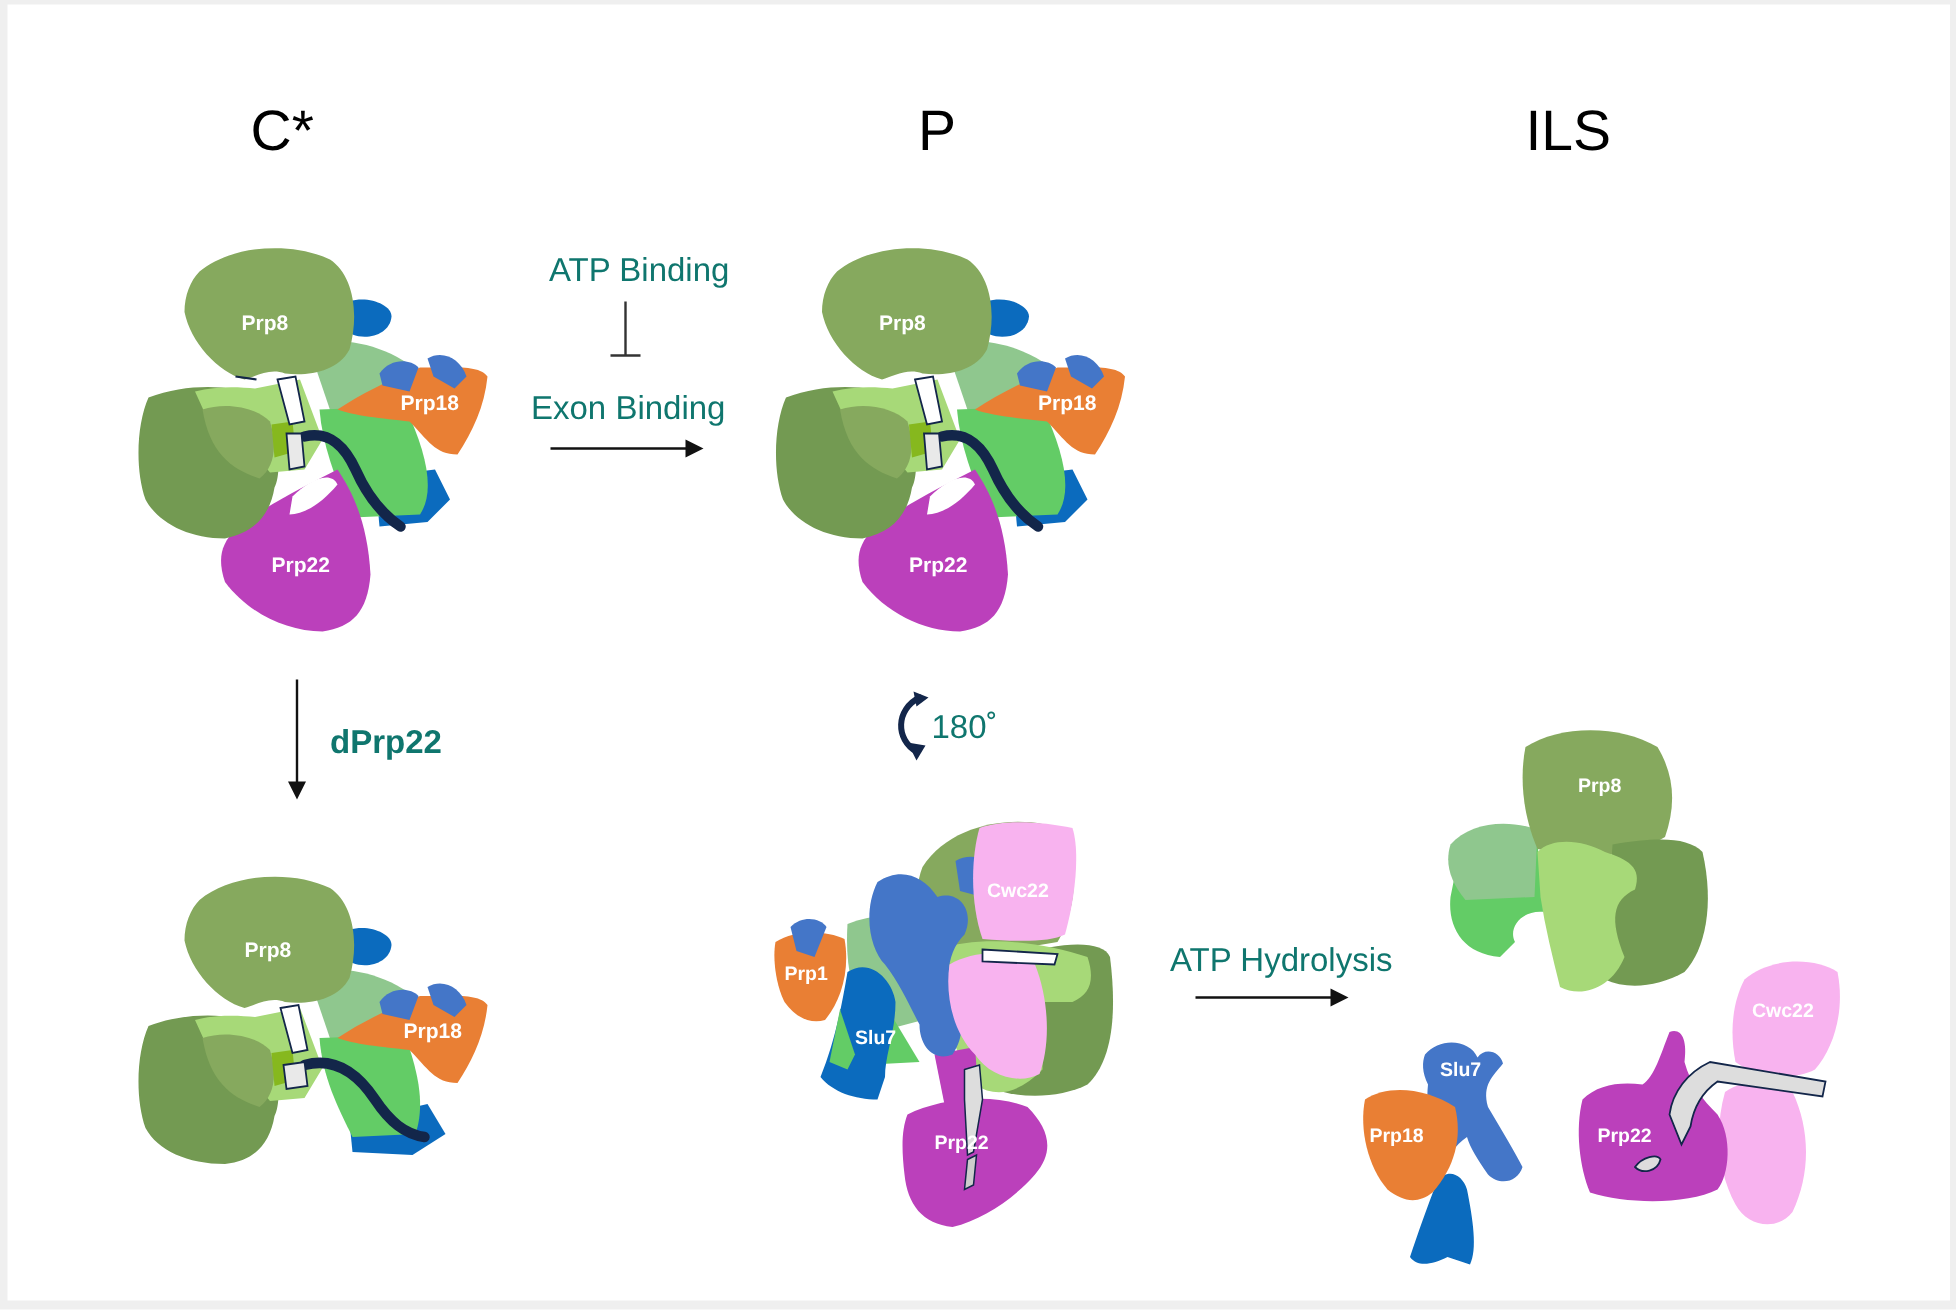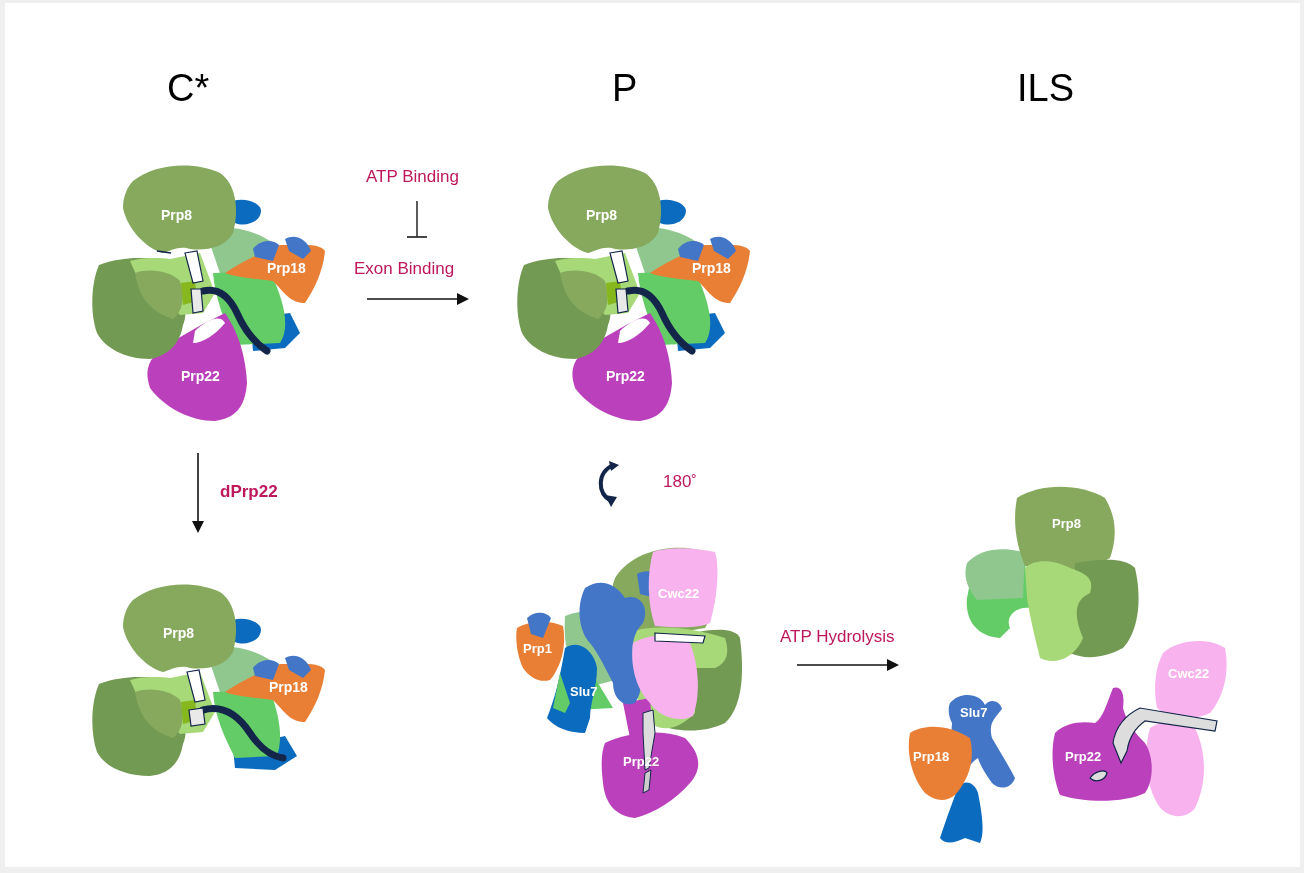--- a/index.html
+++ b/index.html
@@ -1,35 +1,35 @@
 <!DOCTYPE html>
 <html><head>
 <meta charset="utf-8">
 <style>
   html, body { margin:0; padding:0; }
   body { width:1304px; height:873px; background:#efefef; position:relative; overflow:hidden; font-family:"Liberation Sans", sans-serif; }
   #canvas { position:absolute; left:5px; top:3px; width:1295px; height:864px; background:#ffffff; }
   .stage-title { position:absolute; font-size:38px; color:#000; font-family:"Liberation Sans", sans-serif; }
-  .lbl { position:absolute; font-size:17px; color:#be185d; font-family:"Liberation Sans", sans-serif; white-space:nowrap; }
+  .lbl { position:absolute; font-size:22px; color:#0f766e; font-family:"Liberation Sans", sans-serif; white-space:nowrap; }
   svg text.plabel { font-family:"Liberation Sans", sans-serif; font-weight:bold; fill:#ffffff; font-size:14px; }
   svg text.plabel-sm { font-family:"Liberation Sans", sans-serif; font-weight:bold; fill:#ffffff; font-size:13px; }
 </style>
 </head>
 <body>
 
 <div id="canvas">
 
   <div class="stage-title" style="left:162px; top:64px;">C*</div>
   <div class="stage-title" style="left:607px; top:64px;">P</div>
   <div class="stage-title" style="left:992px; top:64px;margin-left:20px;">ILS</div>
 
   <div class="lbl" style="left:361px; top:164px;">ATP Binding</div>
   <div class="lbl" style="left:349px; top:256px;">Exon Binding</div>
   <div class="lbl" style="left:215px; top:479px;font-weight:bold;">dPrp22</div>
-  <div class="lbl" style="left:658px; top:469px;text-align:right;">180˚</div>
+  <div class="lbl" style="left:616px; top:469px;text-align:right;">180˚</div>
   <div class="lbl" style="left:775px; top:624px;text-align:center;">ATP Hydrolysis</div>
 
   <svg style="position:absolute; left:400px; top:196px;" width="24" height="44">
     <line x1="12" y1="2" x2="12" y2="38" stroke="#333" stroke-width="1.6"></line>
     <line x1="2" y1="38" x2="22" y2="38" stroke="#333" stroke-width="1.8"></line>
   </svg>
 
   <svg style="position:absolute; left:360px; top:286px;" width="110" height="20">
     <line x1="2" y1="10" x2="94" y2="10" stroke="#111" stroke-width="1.6"></line>
     <polygon points="92,4 104,10 92,16" fill="#111"></polygon>

